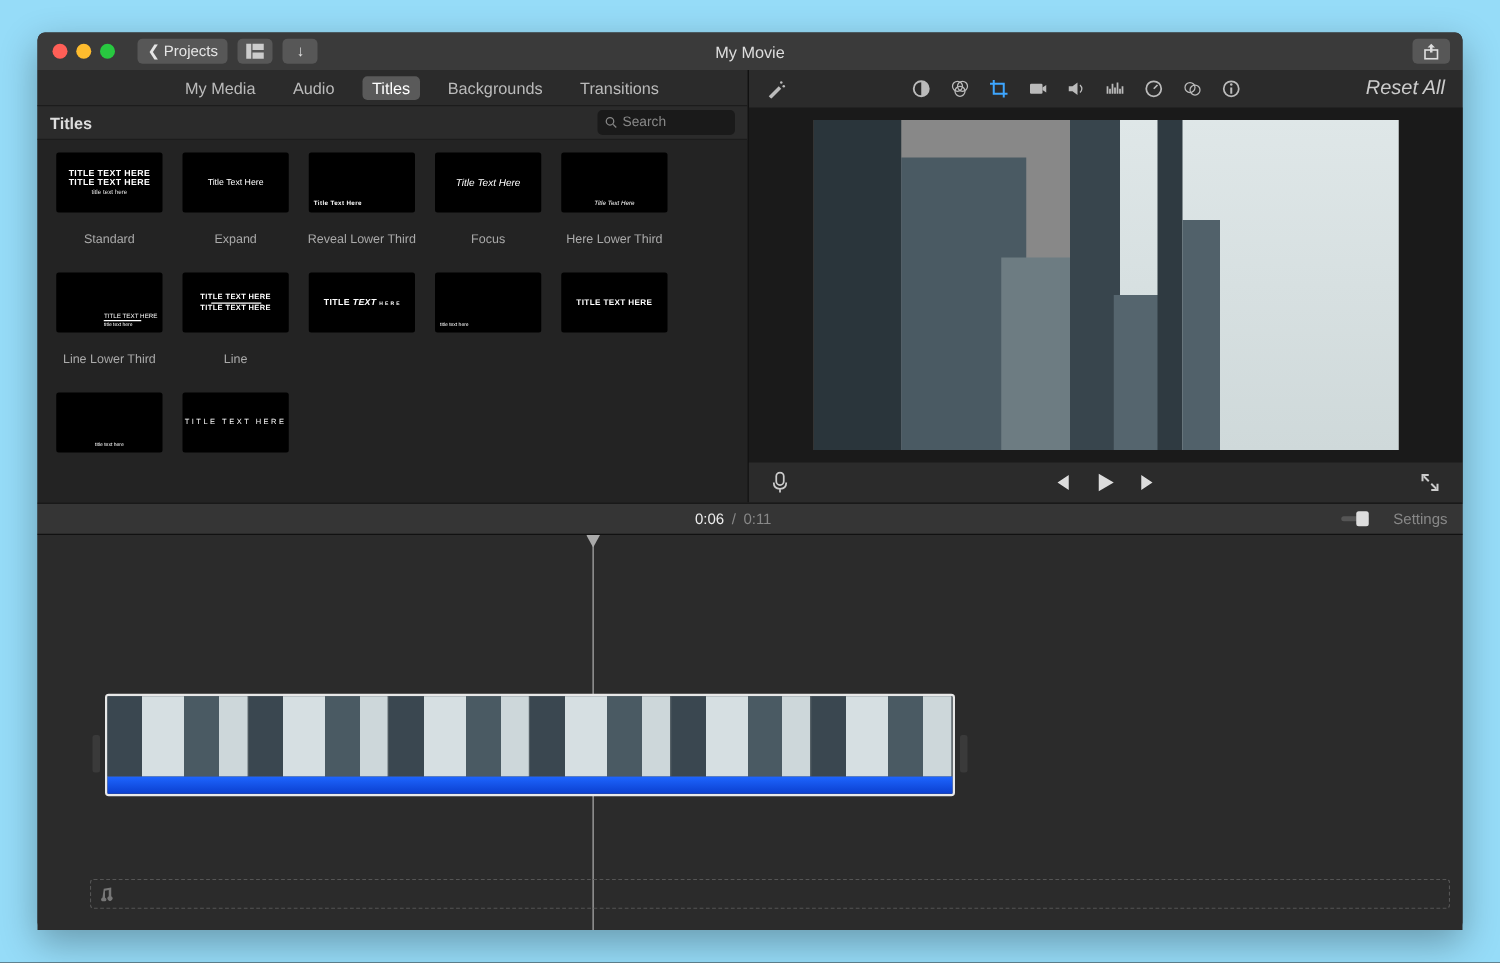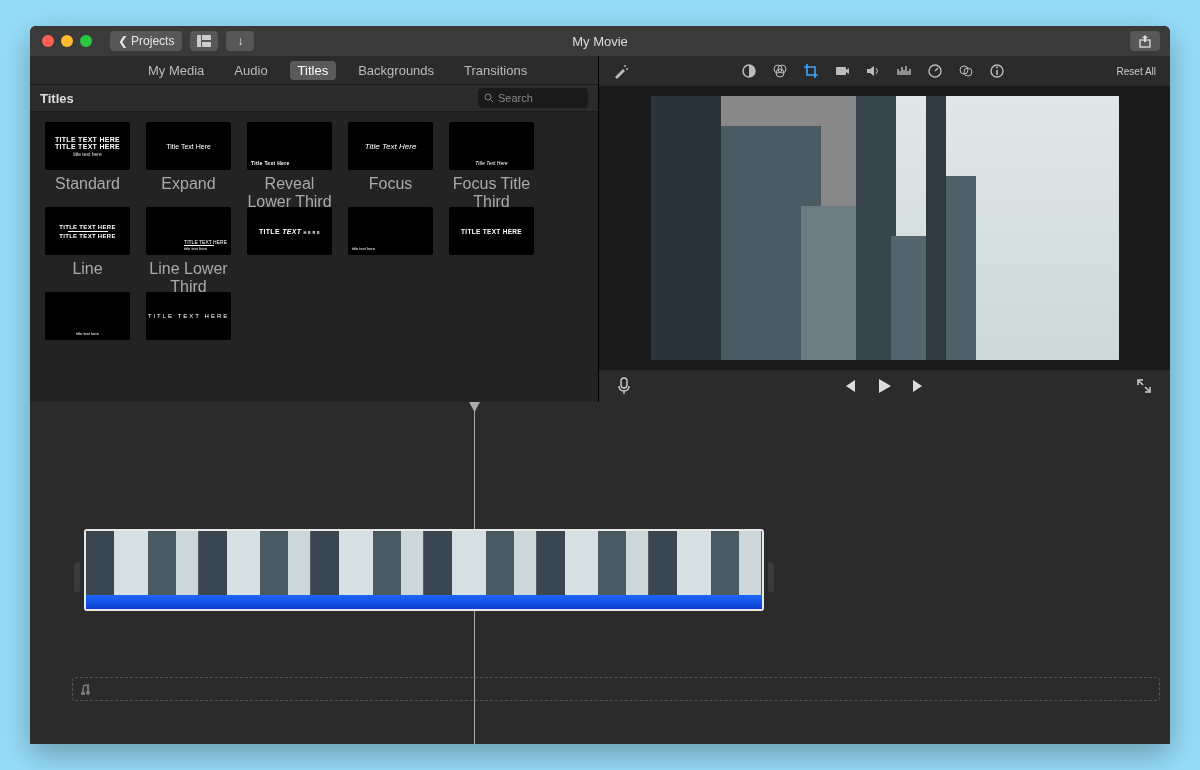--- a/index.html
+++ b/index.html
@@ -22,28 +22,28 @@
   .section-row { height:28px; display:flex; align-items:center; padding:0 10px; font-size:13px; border-top:1px solid #1c1c1c; border-bottom:1px solid #1c1c1c; background:#2b2b2b; }
   .section-row .title { color:#ddd; font-weight:600; }
   .search { margin-left:auto; width:110px; height:20px; background:#1a1a1a; border-radius:4px; display:flex; align-items:center; padding:0 6px; color:#888; font-size:11px; gap:4px;}
   .theme-row { height:28px; display:flex; align-items:center; padding:0 12px; font-size:12px; color:#ddd; border-bottom:1px solid #1c1c1c; font-weight:600;}
   .grid { flex:1; overflow:hidden; padding:10px 10px 0 14px; display:grid; grid-template-columns:repeat(5, 87px); gap:10px 14px; align-content:start; background:#232323;}
   .cell { display:flex; flex-direction:column; align-items:center; }
   .thumb { width:85px; height:48px; background:#000; border-radius:2px; display:flex; flex-direction:column; align-items:center; justify-content:center; color:#fff; font-family:Georgia,serif; text-align:center; position:relative; overflow:hidden;}
   .thumb .big { font-size:7px; font-weight:bold; letter-spacing:.3px;}
   .thumb .sm { font-size:5px; opacity:.9; margin-top:1px;}
   .thumb .lt { position:absolute; left:4px; bottom:4px; font-size:5px; text-align:left;}
-  .caption { font-size:16px; color:#aaa; text-align:center; margin-top:5px; line-height:1.1; height:22px;}
+  .caption { font-size:10px; color:#aaa; text-align:center; margin-top:16px; line-height:1.1; height:22px;}
 
   .right-pane { flex:1; display:flex; flex-direction:column; background:#2b2b2b; }
   .rp-tools { height:30px; display:flex; align-items:center; padding:0 14px; gap:15px; }
   .rp-tools .spacer { flex:1; }
   .tool-ico { width:16px; height:16px; color:#bbb; cursor:pointer; display:flex; align-items:center; justify-content:center;}
   .tool-ico.active { color:#3ea6ff; }
-  .reset { color:#ccc; font-size:10px; cursor:pointer; }
+  .reset { color:#ccc; font-size:16px; cursor:pointer;font-style:italic; }
   .viewer { flex:1; display:flex; align-items:center; justify-content:center; background:#1a1a1a; position:relative;}
   .frame { width:468px; height:264px; background:#888; position:relative; overflow:hidden;}
   .sky { position:absolute; right:0; top:0; width:50%; height:100%; background:linear-gradient(#dfe7e8,#cfd9da);}
   .bld { position:absolute; background:#3b4850; }
   .rp-controls { height:32px; display:flex; align-items:center; padding:0 18px; gap:18px; color:#ccc; background:#2b2b2b;}
   .rp-controls .spacer2 { flex:1; }
   .play-ico { cursor:pointer; }
 
   .time-row { height:26px; background:#353535; border-top:1px solid #111; border-bottom:1px solid #111; display:flex; align-items:center; padding:0 12px; font-size:12px; gap:6px;}
   .time-row .cur{color:#eee;} .time-row .tot{color:#888;}
@@ -143,39 +143,39 @@
           <div class="cell">
             <div class="thumb">
               <div style="font-size:8px;font-style:italic;">Title Text Here</div>
             </div>
             <div class="caption">Focus</div>
           </div>
           <div class="cell">
             <div class="thumb">
               <div class="lt" style="left:0;right:0;text-align:center;font-size:5px;font-style:italic;">Title Text Here</div>
             </div>
-            <div class="caption">Focus Title Third</div>
-          </div>
-          <div class="cell">
-            <div class="thumb">
-              <div class="big" style="font-size:6px;">TITLE TEXT HERE</div>
-              <div style="width:40px;height:1px;background:#fff;margin:1px 0;"></div>
-              <div class="big" style="font-size:6px;">TITLE TEXT HERE</div>
-            </div>
-            <div class="caption">Line</div>
+            <div class="caption">Here Lower Third</div>
           </div>
           <div class="cell">
             <div class="thumb">
               <div class="lt" style="left:auto;right:4px;">
                 <div style="font-size:5px;">TITLE TEXT HERE</div>
                 <div style="width:30px;height:1px;background:#fff;"></div>
                 <div style="font-size:4px;">title text here</div>
               </div>
             </div>
             <div class="caption">Line Lower Third</div>
+          </div>
+          <div class="cell">
+            <div class="thumb">
+              <div class="big" style="font-size:6px;">TITLE TEXT HERE</div>
+              <div style="width:40px;height:1px;background:#fff;margin:1px 0;"></div>
+              <div class="big" style="font-size:6px;">TITLE TEXT HERE</div>
+            </div>
+            <div class="caption">Line</div>
           </div>
           <div class="cell">
             <div class="thumb">
               <div class="big" style="font-size:7px;">TITLE <span style="font-style:italic;">TEXT</span> <span style="font-size:4px;">H E R E</span></div>
             </div>
             <div class="caption"></div>
           </div>
           <div class="cell">
             <div class="thumb">
               <div class="lt" style="font-size:4px;">title text here</div>
@@ -310,20 +310,28 @@
             <svg width="16" height="16">
               <path d="M2 7 L2 2 L7 2 M9 14 L14 14 L14 9" fill="none" stroke="#ccc" stroke-width="1.6"></path>
               <line x1="3" y1="3" x2="7" y2="7" stroke="#ccc" stroke-width="1.6"></line>
               <line x1="13" y1="13" x2="9" y2="9" stroke="#ccc" stroke-width="1.6"></line>
             </svg>
           </div>
       </div>
     </div>
   </div>
 
+  <div class="time-row">
+    <div style="flex:0 0 508px;"></div>
+    <span class="cur">0:06</span>
+    <span class="tot">/</span>
+    <span class="tot">0:11</span>
+    <div class="sld"></div>
+    <span class="settings">Settings</span>
+  </div>
 
   <div class="timeline-area">
     <div class="playhead"></div>
     <div class="clip">
       <div class="clip-handle ch-l"></div>
       <div class="clip-handle ch-r"></div>
       <div class="clip-frames">
         <div class="cf"></div>
           <div class="cf"></div>
           <div class="cf"></div>

